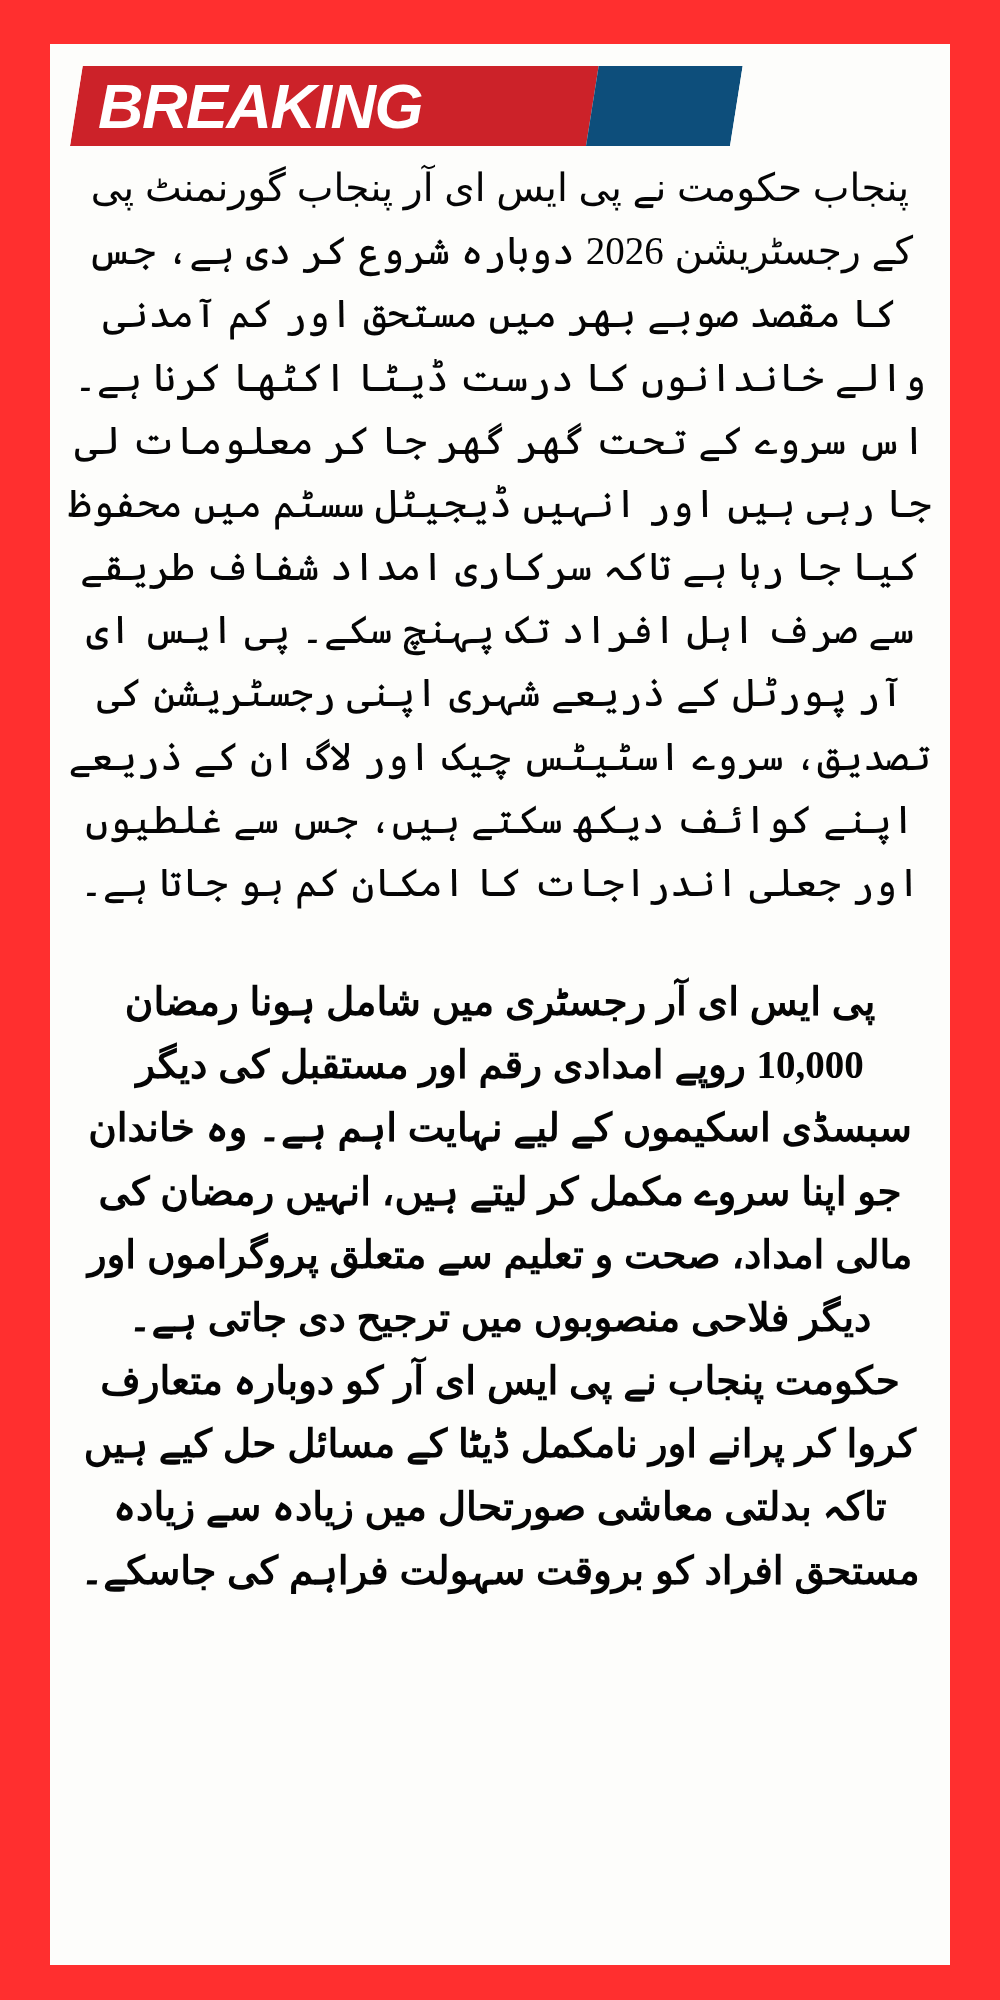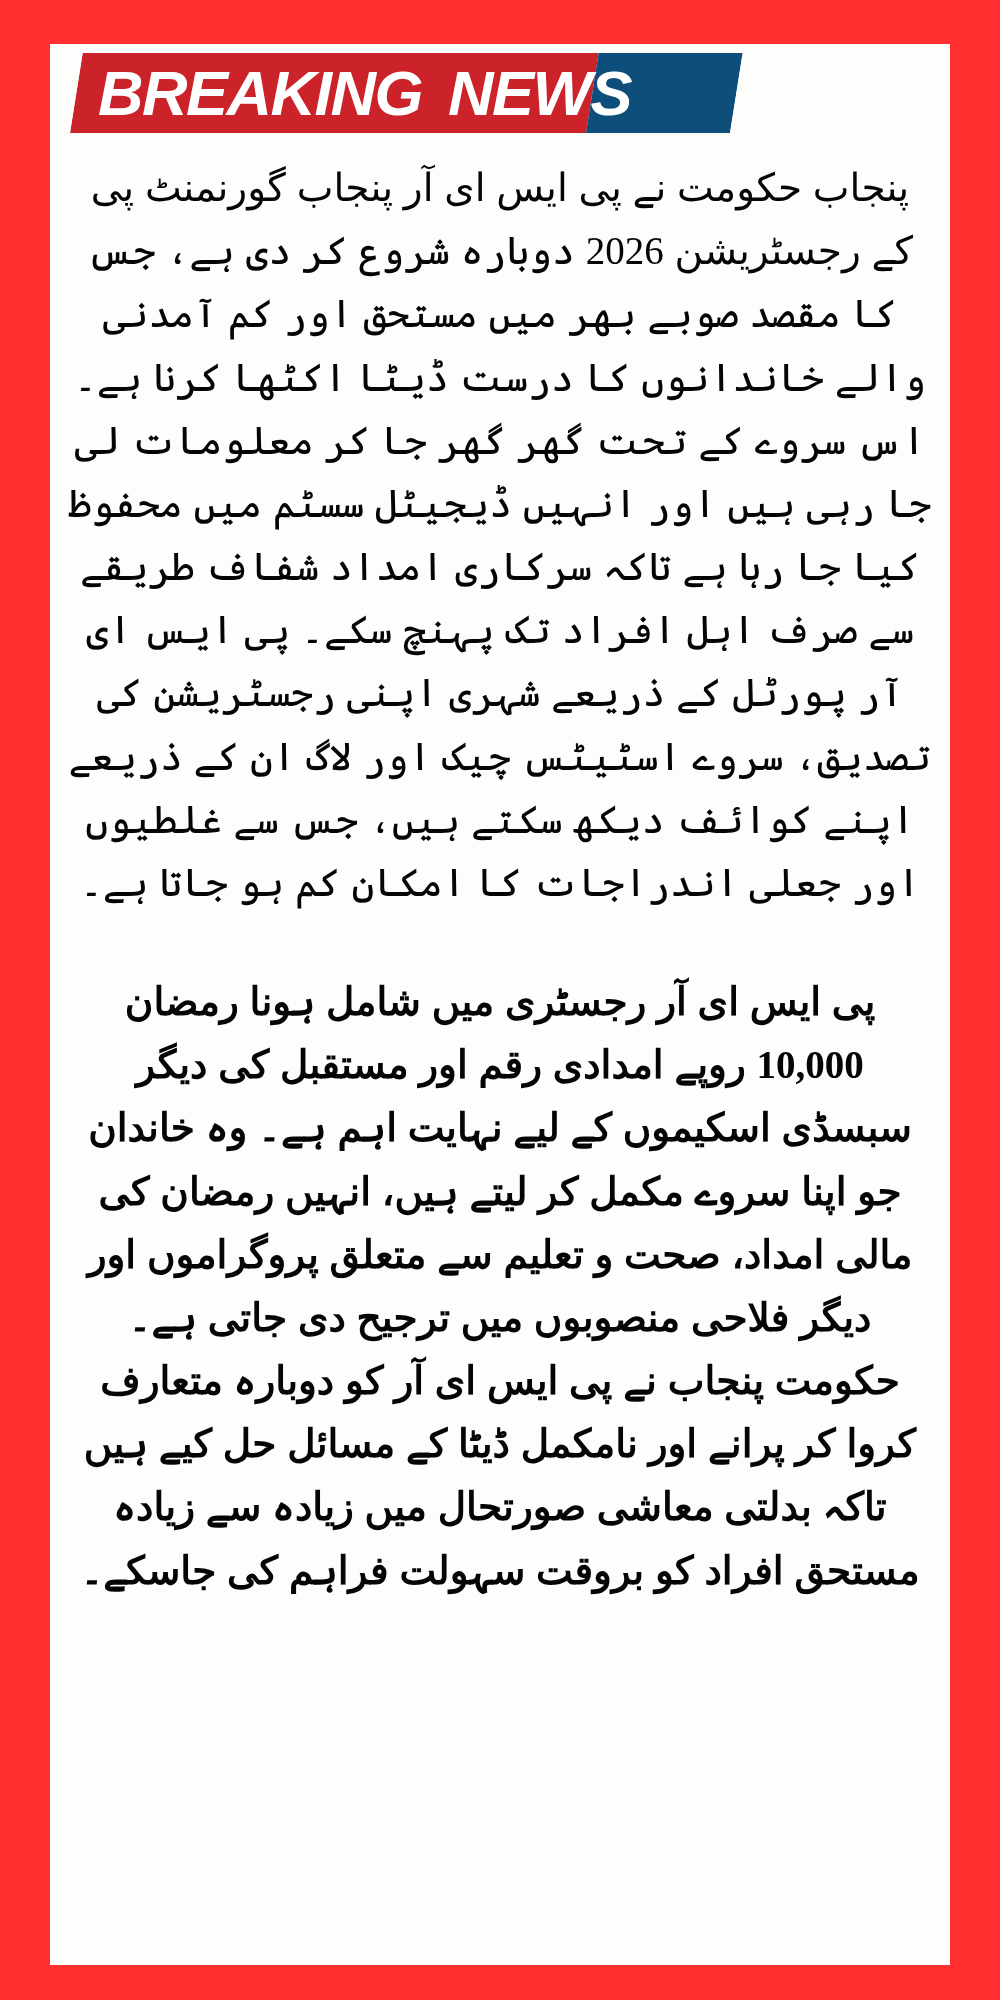--- a/index.html
+++ b/index.html
@@ -30,21 +30,21 @@
     width: 900px;
     height: 1921px;
     background: #fdfdfb;
     overflow: hidden;
   }
 
   
   .banner-wrap {
     position: absolute;
     left: 20px;
-    top: 9px;
+    top: 22px;
     width: 660px;
     height: 80px;
   }
   .banner {
     position: absolute;
     left: 0;
     top: 0;
     width: 660px;
     height: 80px;
     transform: skewX(-9deg);
@@ -118,21 +118,20 @@
 
   <div class="card">
 
     <div class="banner-wrap">
       <div class="banner">
         <div class="banner-red"></div>
         <div class="banner-blue"></div>
       </div>
       <div class="banner-text">
         <span class="bt-word bt-breaking">BREAKING</span>
-        <span class="bt-word bt-news">NEWS</span>
       </div>
     </div>
 
     <div class="article">
       <p class="para">پنجاب حکومت نے پی ایس ای آر پنجاب گورنمنٹ پی کے رجسٹریشن 2026 دوبارہ شروع کر دی ہے، جس کا مقصد صوبے بھر میں مستحق اور کم آمدنی والے خاندانوں کا درست ڈیٹا اکٹھا کرنا ہے۔ اس سروے کے تحت گھر گھر جا کر معلومات لی جا رہی ہیں اور انہیں ڈیجیٹل سسٹم میں محفوظ کیا جا رہا ہے تاکہ سرکاری امداد شفاف طریقے سے صرف اہل افراد تک پہنچ سکے۔ پی ایس ای آر پورٹل کے ذریعے شہری اپنی رجسٹریشن کی تصدیق، سروے اسٹیٹس چیک اور لاگ ان کے ذریعے اپنے کوائف دیکھ سکتے ہیں، جس سے غلطیوں اور جعلی اندراجات کا امکان کم ہو جاتا ہے۔</p>
       <p class="para">پی ایس ای آر رجسٹری میں شامل ہونا رمضان 10,000 روپے امدادی رقم اور مستقبل کی دیگر سبسڈی اسکیموں کے لیے نہایت اہم ہے۔ وہ خاندان جو اپنا سروے مکمل کر لیتے ہیں، انہیں رمضان کی مالی امداد، صحت و تعلیم سے متعلق پروگراموں اور دیگر فلاحی منصوبوں میں ترجیح دی جاتی ہے۔ حکومت پنجاب نے پی ایس ای آر کو دوبارہ متعارف کروا کر پرانے اور نامکمل ڈیٹا کے مسائل حل کیے ہیں تاکہ بدلتی معاشی صورتحال میں زیادہ سے زیادہ مستحق افراد کو بروقت سہولت فراہم کی جاسکے۔</p>
     </div>
 
   </div>
 </div>

